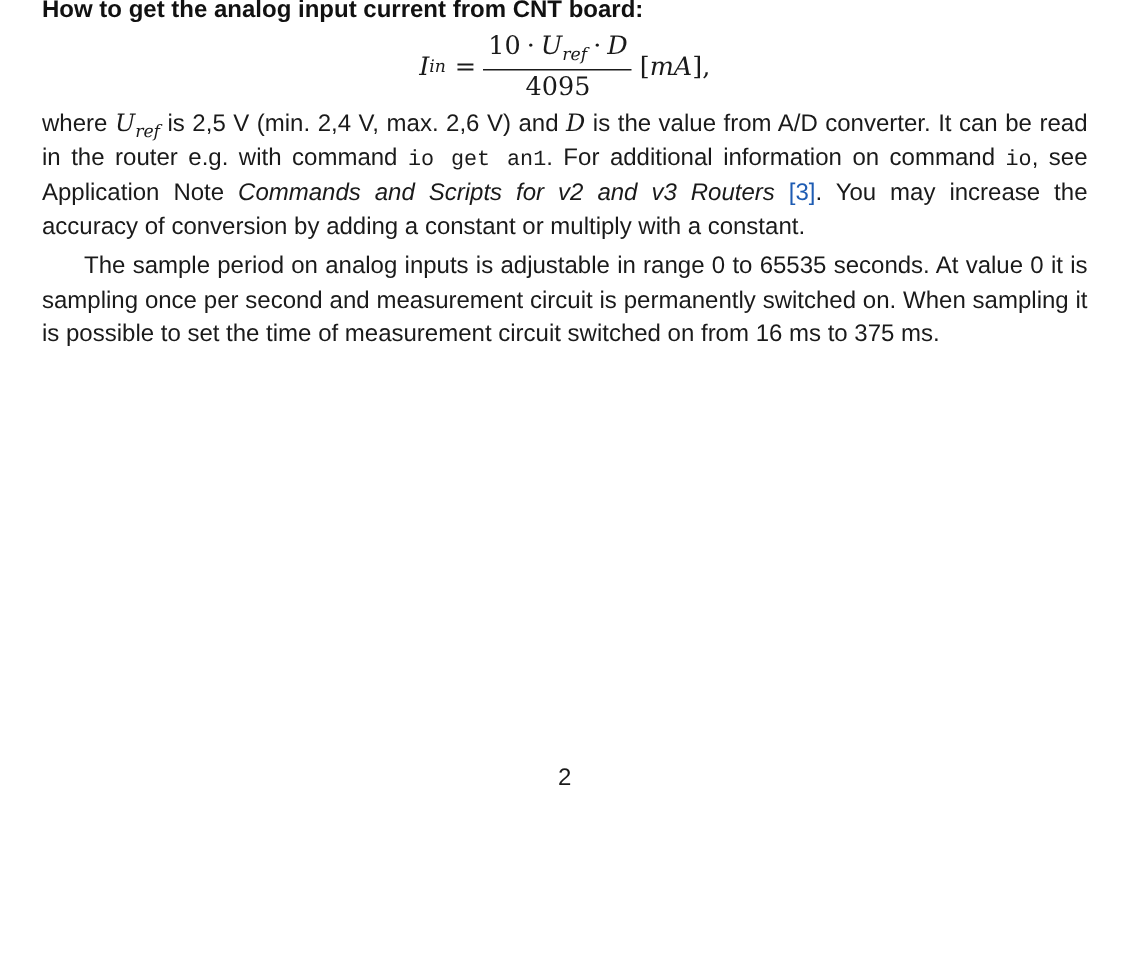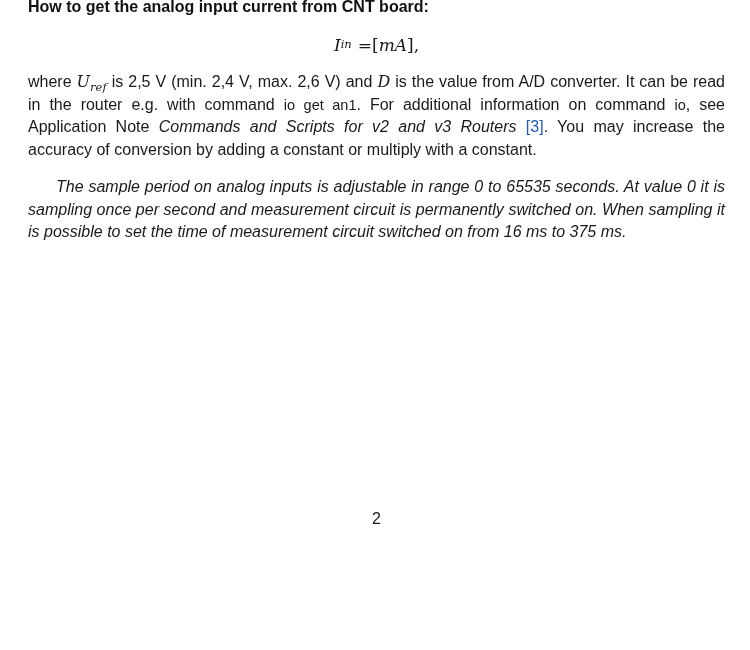--- a/index.html
+++ b/index.html
@@ -31,21 +31,21 @@
   }
   p.body-par {
     font-size: 16px;
     line-height: 22.5px;
     text-align: justify;
     color: #1a1a1a;
   }
   .indent { text-indent: 28px; }
   #para1 { margin-top: 23px; }
   #para2 { margin-top: 4px; }
-  #para3 { margin-top: 15px; font-style: italic; }
+  #para3 { margin-top: 4px; }
   #para4 { margin-top: 0; }
 
   .formula-row {
     margin-top: 7px;
     height: 44px;
     display: flex;
     justify-content: center;
     align-items: center;
   }
   .math {
@@ -69,21 +69,21 @@
     align-items: center;
     margin: 0 5px;
     vertical-align: middle;
   }
   .frac .num { padding: 0 3px 3px 3px; white-space: nowrap; }
   .frac .bar { align-self: stretch; height: 1px; background: #1a1a1a; }
   .frac .den { padding-top: 3px; }
   .mdot { padding: 0 4px; }
 
   .mono {
-    font-family: Liberation Sans, sans-serif;
+    font-family: Liberation Mono, monospace;
     font-size: 14.5px;
   }
   .it { font-style: italic; }
   .serif-sym { font-family: "DejaVu Serif", serif; }
   .cite { color: #1e5cb3; cursor: pointer; }
 
   .page-number {
     position: absolute;
     top: 510px;
     left: 28px;
@@ -100,20 +100,25 @@
   <div class="content">
 
     <h1 class="doc-title">How to get the analog input current from CNT board:</h1>
 
 
     <div class="formula-row">
       <span class="math mi">I</span>
         <span class="msub">in</span>
         <span class="mspace"></span>
         <span class="math">=</span>
+      <span class="frac">
+        <span class="math num"><span>10</span><span class="mdot">·</span><span class="mi">U</span><span class="msub">ref</span><span class="mdot">·</span><span class="mi">D</span></span>
+        <span class="bar"></span>
+        <span class="math den">4095</span>
+      </span>
       <span class="math">[</span>
         <span class="math mi">mA</span>
         <span class="math">],</span>
     </div>
 
     <p class="body-par" id="para2"><span>where </span><span class="serif-sym it">U</span><span class="msub">ref</span><span> is 2,5 V (min. 2,4 V, max. 2,6 V) and </span><span class="serif-sym it">D</span><span> is the value from A/D converter. It can be read in the router e.g. with command </span><span class="mono">io get an1</span><span>. For additional information on command </span><span class="mono">io</span><span>, see Application Note </span><span class="it">Commands and Scripts for v2 and v3 Routers</span><span> </span><span class="cite">[3]</span><span>. You may increase the accuracy of conversion by adding a constant or multiply with a constant.</span></p>
 
     <p class="body-par indent" id="para3">The sample period on analog inputs is adjustable in range 0 to 65535 seconds. At value 0 it is sampling once per second and measurement circuit is permanently switched on. When sampling it is possible to set the time of measurement circuit switched on from 16 ms to 375 ms.</p>
 
 

